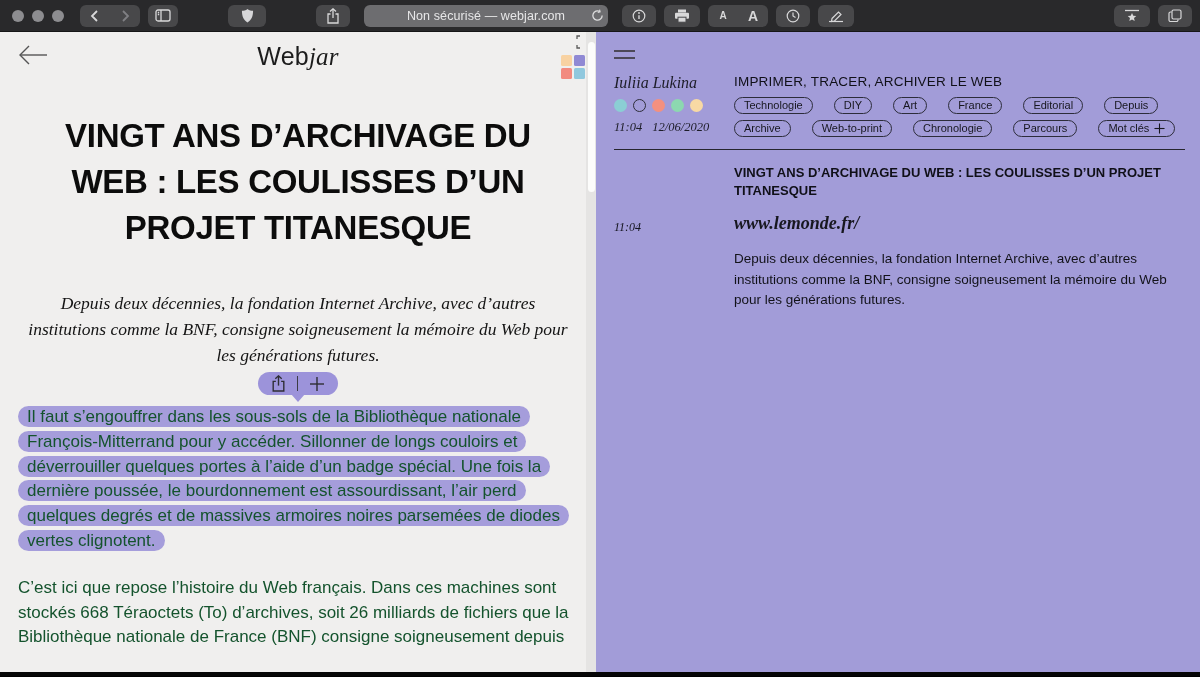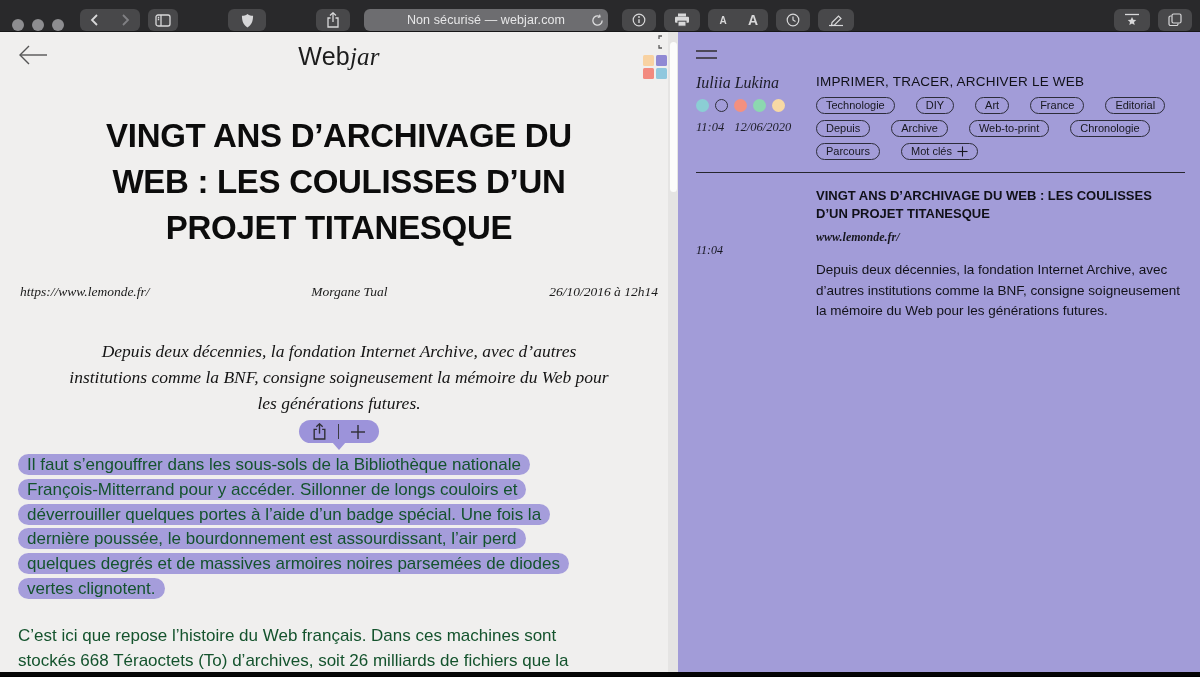--- a/index.html
+++ b/index.html
@@ -1,21 +1,21 @@
 <!DOCTYPE html>
 <html><head>
 <meta charset="utf-8">
 <style>
   * { margin:0; padding:0; box-sizing:border-box; }
   html,body { width:1200px; height:677px; overflow:hidden; background:#000; }
   body { font-family:"Liberation Sans", sans-serif; color:#111; }
 
   
   .chrome {
-    height:32px; background:#29292b; display:flex; align-items:flex-end;
+    height:32px; background:#29292b; display:flex; align-items:center;
     padding:0 8px; gap:8px; border-bottom:1px solid #161617;
   }
   .traffic { display:flex; gap:8px; margin:0 8px 0 4px; }
   .traffic span { width:12px; height:12px; border-radius:50%; background:#8d8d90; display:block; }
   .cbtn {
     background:#48484a; border:none; border-radius:6px; height:22px; min-width:30px;
     display:flex; align-items:center; justify-content:center; color:#d8d8d9; cursor:default;
   }
   .cbtn svg { display:block; }
   .btn-pair { display:flex; background:#48484a; border-radius:6px; height:22px; }
@@ -32,21 +32,21 @@
   }
   .reload-btn { position:absolute; right:4px; background:none; border:none; color:#dcdcdd; display:flex; }
   .a-small { font-size:10px; font-weight:bold; color:#d8d8d9; }
   .a-big { font-size:14px; font-weight:bold; color:#d8d8d9; }
   .spacer { flex:1; }
 
   
   .content { display:flex; height:640px; }
 
   
-  .left-panel { width:678px; background:#f0efee; position:relative; overflow:hidden; }
+  .left-panel { width:596px; background:#f0efee; position:relative; overflow:hidden; }
   .lp-inner { padding:0 18px; }
   .back-arrow { position:absolute; left:18px; top:12px; background:none; border:none; color:#555; }
   .logo { text-align:center; margin-top:10px; font-size:25px; color:#1c1c1c; letter-spacing:.2px; }
   .logo .web { font-family:"Liberation Sans", sans-serif; }
   .logo .jar { font-family:"Liberation Serif", serif; font-style:italic; }
   .corner-widgets { position:absolute; top:3px; right:12px; width:30px; }
   .expand-btn { position:absolute; top:0; right:-6px; background:none; border:none; color:#5a5a5a; }
   .sq-grid { position:absolute; top:20px; right:-1px; display:grid; grid-template-columns:11px 11px; gap:2px; }
   .sq-grid span { width:11px; height:11px; border-radius:1.5px; display:block; }
 
@@ -105,21 +105,21 @@
   .tags { display:flex; flex-wrap:wrap; gap:6px 21px; margin-top:8px; max-width:470px; }
   .tag {
     border:1px solid #2c2c3a; border-radius:10px; padding:1px 9px 2px;
     font-size:11px; background:transparent; color:#17171f; display:flex; align-items:center; gap:5px;
     font-family:"Liberation Sans", sans-serif;
   }
   .rp-divider { border-top:1.5px solid #26262e; margin-top:12px; }
   .entry { display:grid; grid-template-columns:120px 1fr; margin-top:14px; }
   .entry-time { display:block; margin-top:56px; font-size:12px; }
   .entry-title { font-size:13px; font-weight:700; line-height:1.4; max-width:445px; color:#101018; background:none; border:none; text-align:left; font-family:"Liberation Sans", sans-serif; padding:0; }
-  .entry-source { font-size:12px; font-weight:700; margin-top:7px; color:#17171f; }
+  .entry-source { font-size:18px; font-weight:700; margin-top:13px; color:#17171f; }
   .entry-excerpt { margin-top:15px; font-size:13.5px; line-height:1.5; max-width:435px; color:#121219; }
 
   .bottom-strip { height:4px; background:#060606; }
 </style>
 </head>
 <body>
 
 <div class="chrome">
   <div class="traffic">
     <span></span>
@@ -242,25 +242,20 @@
         <span style="background: rgb(248, 210, 162);"></span>
         <span style="background: rgb(144, 137, 212);"></span>
         <span style="background: rgb(242, 138, 127);"></span>
         <span style="background: rgb(144, 200, 222);"></span>
       </div>
     </div>
 
     <div class="lp-inner">
       <h1 class="headline">VINGT ANS D’ARCHIVAGE DU WEB : LES COULISSES D’UN PROJET TITANESQUE</h1>
 
-      <div class="byline">
-        <span>https://www.lemonde.fr/</span>
-        <span>Morgane Tual</span>
-        <span>26/10/2016 à 12h14</span>
-      </div>
 
       <p class="intro">Depuis deux décennies, la fondation Internet Archive, avec d’autres institutions comme la BNF, consigne soigneusement la mémoire du Web pour les générations futures.</p>
 
       <div class="anno-toolbar">
         <button class="tool-btn">
           <svg width="15" height="17" viewBox="0 0 14 16" fill="none" stroke="currentColor" stroke-width="1.3">
               <path d="M7 1 V10"></path>
               <path d="M4 3.5 L7 0.8 L10 3.5"></path>
               <path d="M4.5 6 H2 V15 H12 V6 H9.5"></path>
             </svg>

